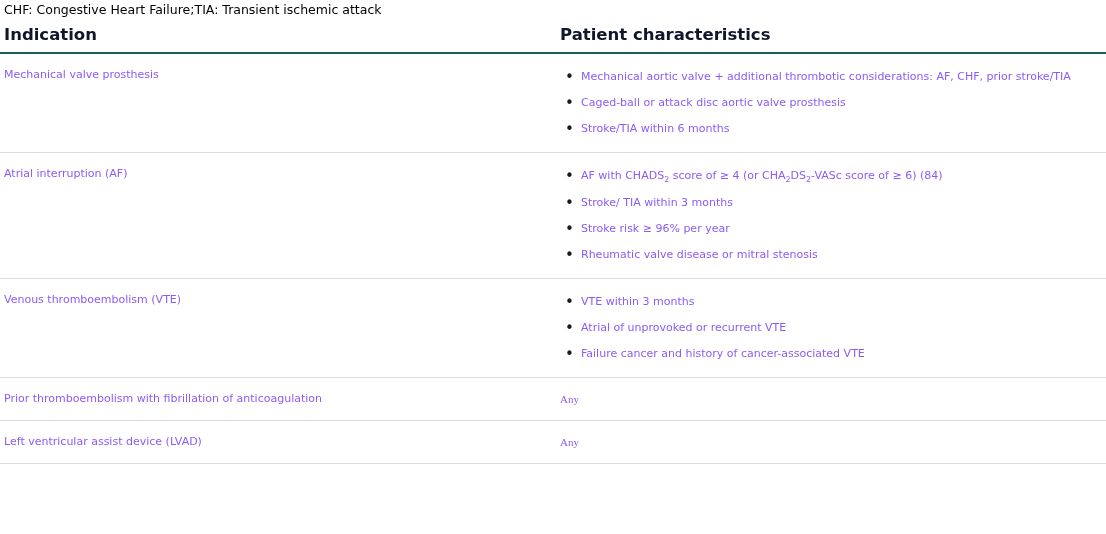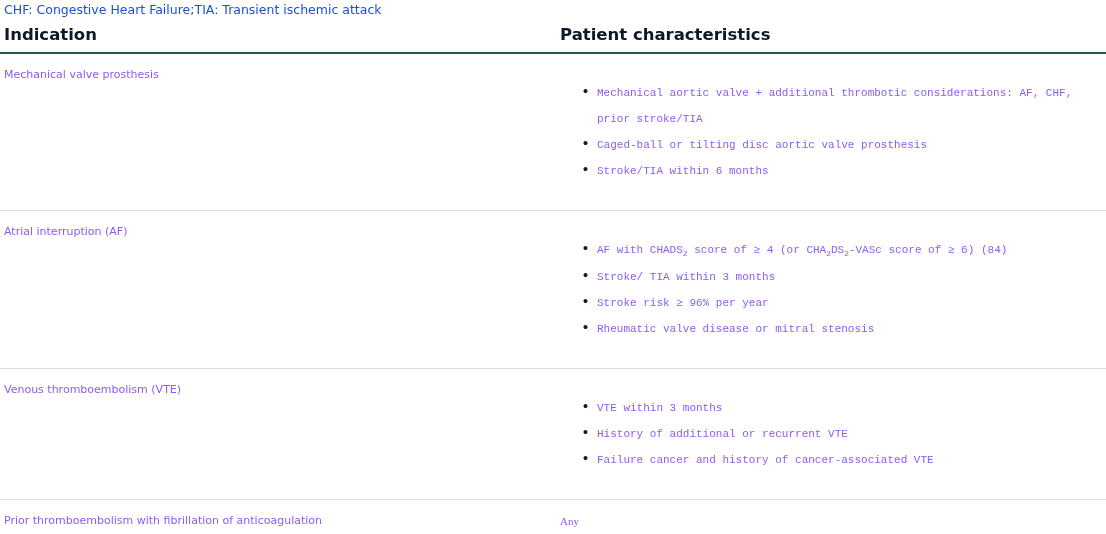--- a/index.html
+++ b/index.html
@@ -9,21 +9,21 @@
   }
   body {
     width: 1106px;
     height: 534px;
     font-family: "DejaVu Sans", "Liberation Sans", sans-serif;
     color: #1a1a1a;
     overflow: hidden;
   }
   .footnote {
     font-size: 12.5px;
-    color: #1d4ed8;
+    color: #000000;
     padding: 2px 4px 4px 4px;
     line-height: 15px;
     white-space: nowrap;
   }
   table.main {
     width: 1106px;
     border-collapse: collapse;
     table-layout: fixed;
   }
   table.main th {
@@ -40,24 +40,23 @@
     color: #8b5cf6;
     padding: 10px 6px 10px 4px;
     vertical-align: top;
     border-bottom: 1px solid #dcdcdc;
     line-height: 22px;
   }
   tr.last td { border-bottom: 1px solid #dcdcdc; }
   col.c1 { width: 556px; }
   col.c2 { width: 550px; }
   ul.bullets {
-    margin: 16px;
+    margin: 0;
     padding-left: 21px;
     list-style: none;
-    font-family: Liberation Mono, monospace;
   }
   ul.bullets li {
     position: relative;
     padding-left: 0;
     margin: 0 0 0 0;
     line-height: 26px;
   }
   ul.bullets li::before {
     content: "\2022";
     position: absolute;
@@ -84,44 +83,48 @@
       <th>Indication</th>
       <th>Patient characteristics</th>
     </tr>
   </thead>
   <tbody>
     <tr>
       <td>Mechanical valve prosthesis</td>
       <td>
         <ul class="bullets">
           <li>Mechanical aortic valve + additional thrombotic considerations: AF, CHF, prior stroke/TIA</li>
-          <li>Caged-ball or tilting disc aortic valve prosthesis</li>
+          <li>Caged-ball or attack disc aortic valve prosthesis</li>
           <li>Stroke/TIA within 6 months</li>
         </ul>
       </td>
     </tr>
     <tr>
       <td>Atrial interruption (AF)</td>
       <td>
         <ul class="bullets">
           <li>AF with CHADS<sub>2</sub> score of ≥ 4 (or CHA<sub>2</sub>DS<sub>2</sub>-VASc score of ≥ 6) (84)</li>
           <li>Stroke/ TIA within 3 months</li>
           <li>Stroke risk ≥ 96% per year</li>
           <li>Rheumatic valve disease or mitral stenosis</li>
         </ul>
       </td>
     </tr>
     <tr>
       <td>Venous thromboembolism (VTE)</td>
       <td>
         <ul class="bullets">
           <li>VTE within 3 months</li>
-          <li>History of additional or recurrent VTE</li>
+          <li>Atrial of unprovoked or recurrent VTE</li>
           <li>Failure cancer and history of cancer-associated VTE</li>
         </ul>
       </td>
     </tr>
     <tr>
       <td>Prior thromboembolism with fibrillation of anticoagulation</td>
       <td class="plain-val">Any</td>
     </tr>
+    <tr class="last">
+      <td>Left ventricular assist device (LVAD)</td>
+      <td class="plain-val">Any</td>
+    </tr>
   </tbody>
 </table>
 
 </body></html>

